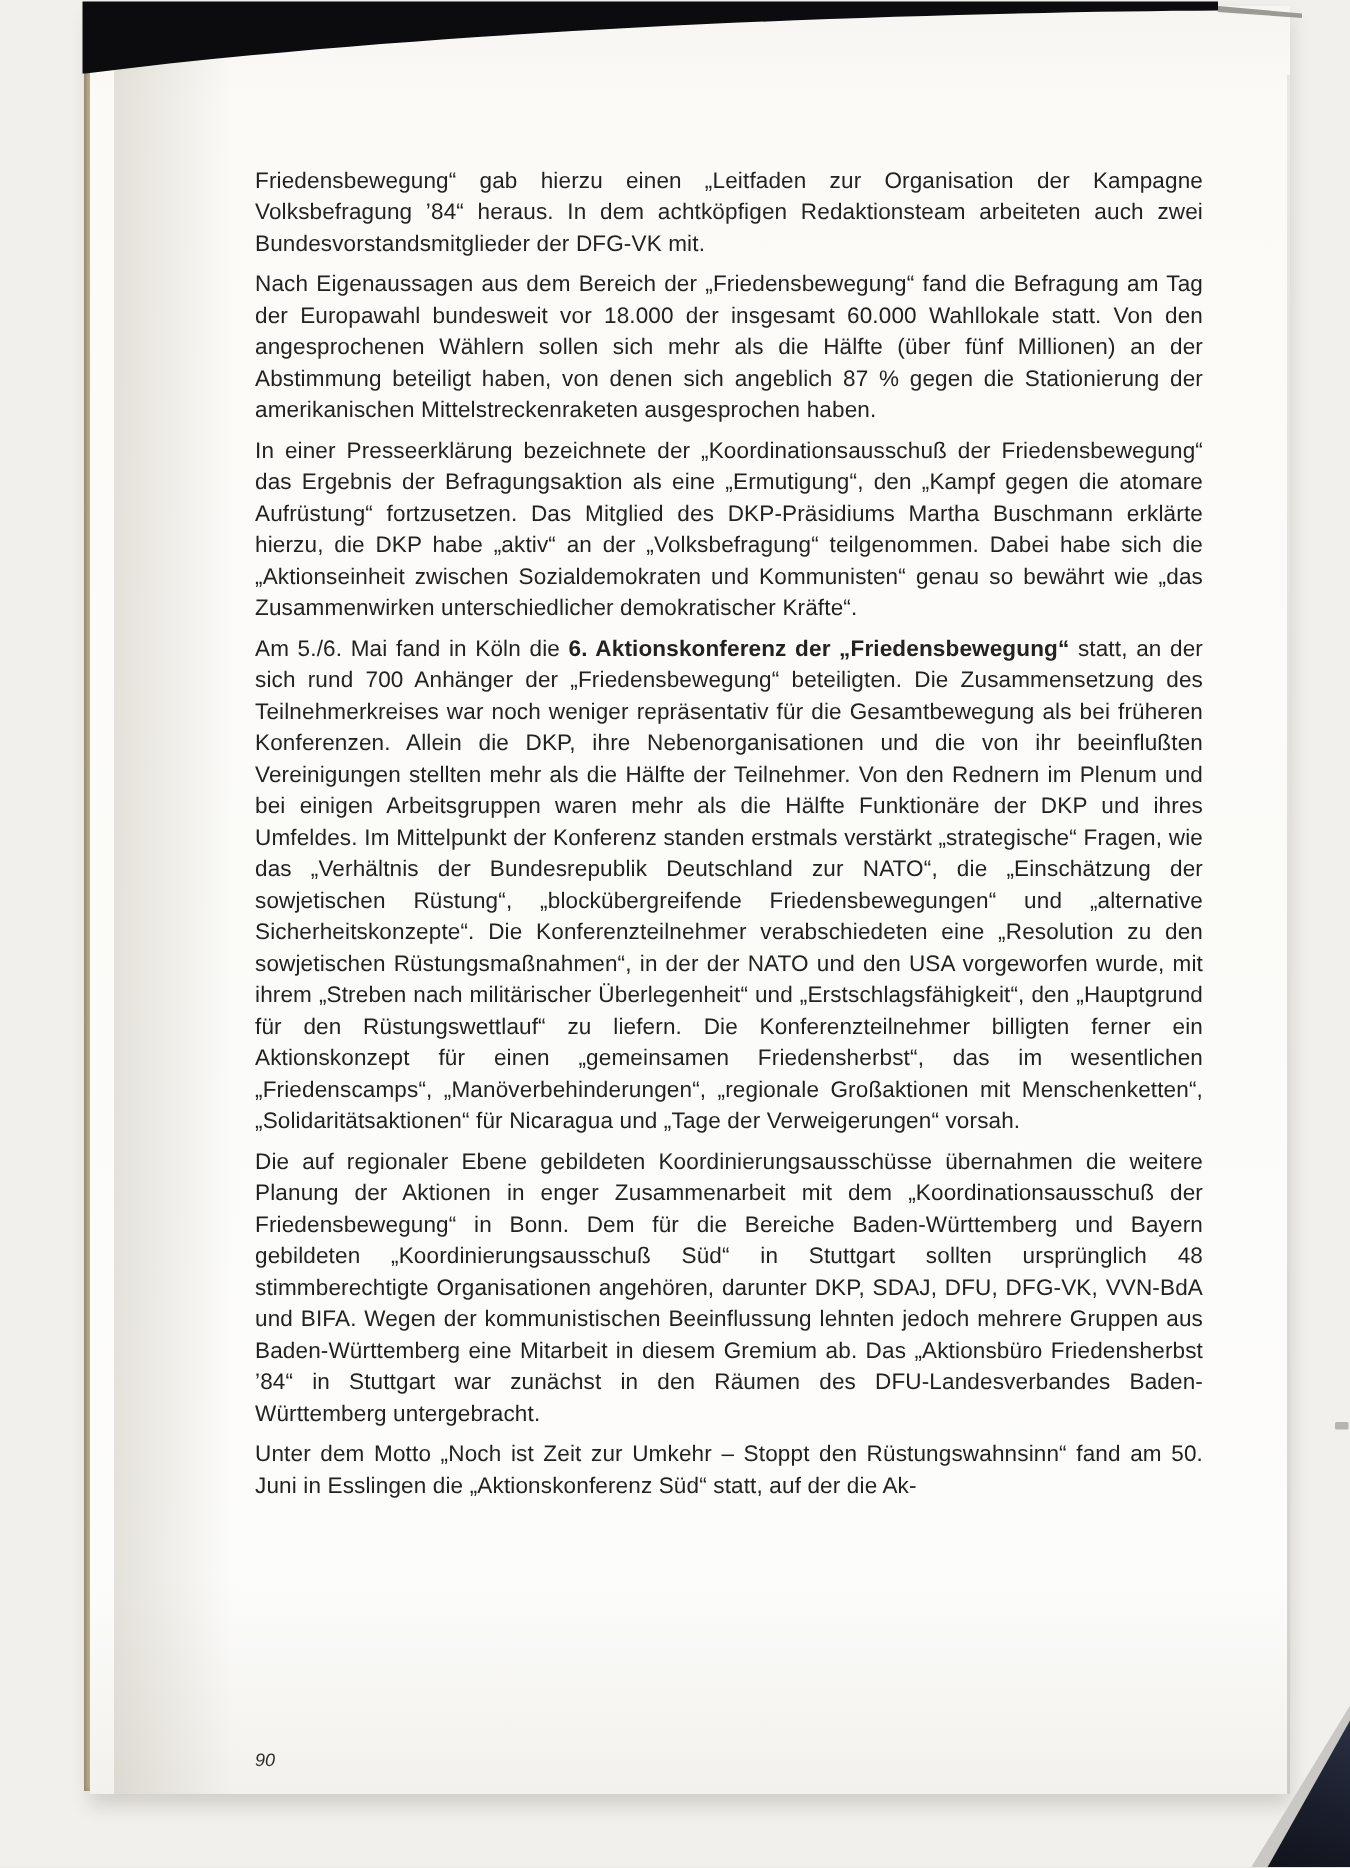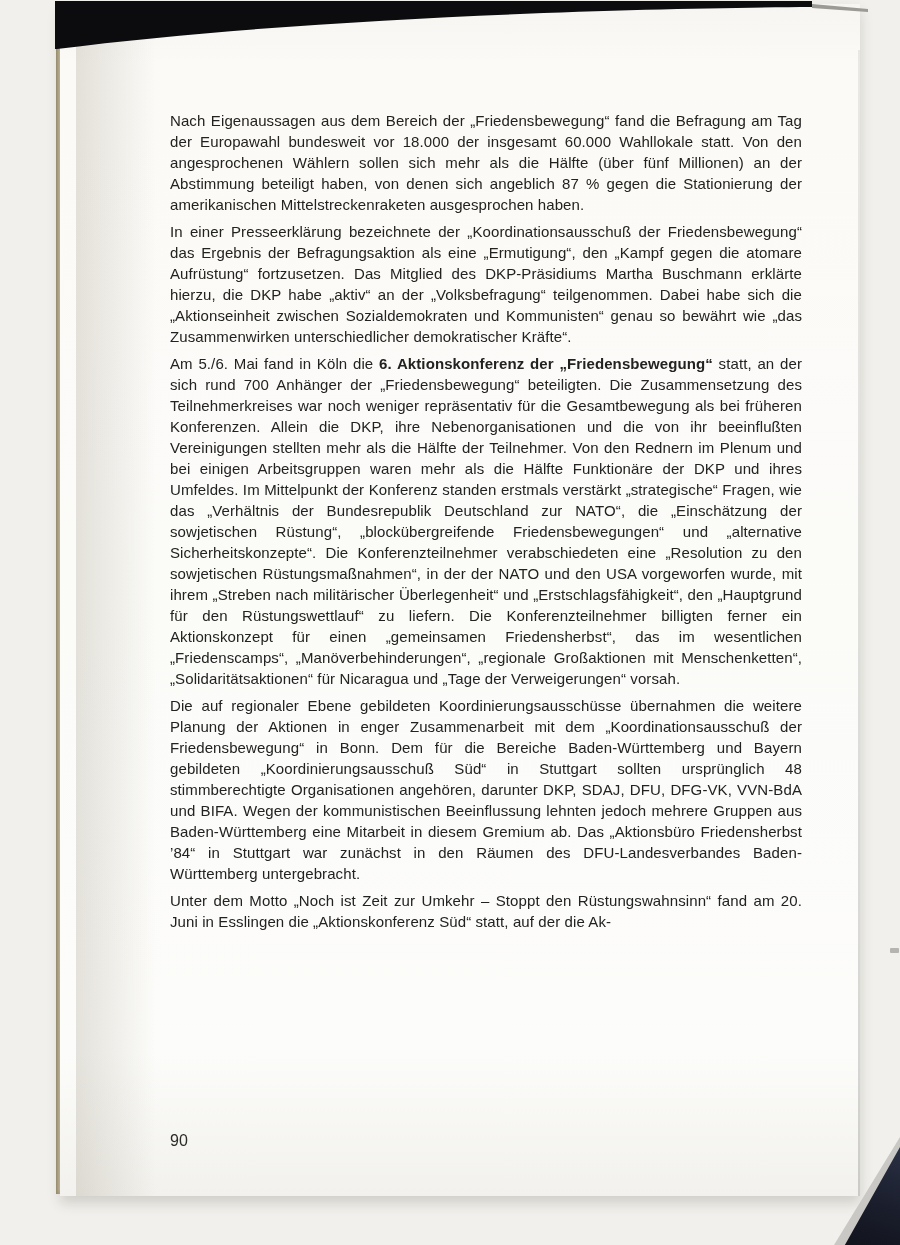--- a/index.html
+++ b/index.html
@@ -37,22 +37,22 @@
   .text-block {
     position:absolute; left:110px; top:106px; width:632px;
     color:#222220;
     font-size:15px; line-height:21px;
     text-align:justify;
     letter-spacing:0.1px;
   }
   .para { margin:0 0 6px 0; }
   .para strong { font-weight:bold;margin-top:28px; }
   .page-number {
-    position:absolute; left:110px; top:1128px;
-    font-size:16px; color:#2b2b29;
+    position:absolute; left:110px; top:1162px;
+    font-size:12px; color:#2b2b29;font-style:italic;
   }
   
   .corner-light {
     position:absolute; right:0; bottom:0; width:66px; height:108px;
     background:#c9c8c4;
     clip-path:polygon(100% 0, 100% 100%, 0 100%);
   }
   .corner-dark {
     position:absolute; right:0; bottom:0; width:58px; height:98px;
     background:linear-gradient(200deg,#2a3044 0%, #1a1e2c 55%, #11131c 100%);
@@ -66,25 +66,26 @@
 </head>
 <body>
 
 <div class="scene">
 
   <div class="page-stack"></div>
 
   <div class="page">
 
     <div class="text-block">
+      <p class="para"><span>Friedensbewegung“ gab hierzu einen „Leitfaden zur Organisation der Kampagne Volksbefragung ’84“ heraus. In dem achtköpfigen Redaktionsteam arbeiteten auch zwei Bundesvorstandsmitglieder der DFG-VK mit.</span></p>
       <p class="para"><span>Nach Eigenaussagen aus dem Bereich der „Friedensbewegung“ fand die Befragung am Tag der Europawahl bundesweit vor 18.000 der insgesamt 60.000 Wahllokale statt. Von den angesprochenen Wählern sollen sich mehr als die Hälfte (über fünf Millionen) an der Abstimmung beteiligt haben, von denen sich angeblich 87 % gegen die Stationierung der amerikanischen Mittelstreckenraketen ausgesprochen haben.</span></p>
       <p class="para"><span>In einer Presseerklärung bezeichnete der „Koordinationsausschuß der Friedensbewegung“ das Ergebnis der Befragungsaktion als eine „Ermutigung“, den „Kampf gegen die atomare Aufrüstung“ fortzusetzen. Das Mitglied des DKP-Präsidiums Martha Buschmann erklärte hierzu, die DKP habe „aktiv“ an der „Volksbefragung“ teilgenommen. Dabei habe sich die „Aktionseinheit zwischen Sozialdemokraten und Kommunisten“ genau so bewährt wie „das Zusammenwirken unterschiedlicher demokratischer Kräfte“.</span></p>
       <p class="para"><span>Am 5./6. Mai fand in Köln die </span><strong>6. Aktionskonferenz der „Friedensbewegung“</strong><span> statt, an der sich rund 700 Anhänger der „Friedensbewegung“ beteiligten. Die Zusammensetzung des Teilnehmerkreises war noch weniger repräsentativ für die Gesamtbewegung als bei früheren Konferenzen. Allein die DKP, ihre Nebenorganisationen und die von ihr beeinflußten Vereinigungen stellten mehr als die Hälfte der Teilnehmer. Von den Rednern im Plenum und bei einigen Arbeitsgruppen waren mehr als die Hälfte Funktionäre der DKP und ihres Umfeldes. Im Mittelpunkt der Konferenz standen erstmals verstärkt „strategische“ Fragen, wie das „Verhältnis der Bundesrepublik Deutschland zur NATO“, die „Einschätzung der sowjetischen Rüstung“, „blockübergreifende Friedensbewegungen“ und „alternative Sicherheitskonzepte“. Die Konferenzteilnehmer verabschiedeten eine „Resolution zu den sowjetischen Rüstungsmaßnahmen“, in der der NATO und den USA vorgeworfen wurde, mit ihrem „Streben nach militärischer Überlegenheit“ und „Erstschlagsfähigkeit“, den „Hauptgrund für den Rüstungswettlauf“ zu liefern. Die Konferenzteilnehmer billigten ferner ein Aktionskonzept für einen „gemeinsamen Friedensherbst“, das im wesentlichen „Friedenscamps“, „Manöverbehinderungen“, „regionale Großaktionen mit Menschenketten“, „Solidaritätsaktionen“ für Nicaragua und „Tage der Verweigerungen“ vorsah.</span></p>
       <p class="para"><span>Die auf regionaler Ebene gebildeten Koordinierungsausschüsse übernahmen die weitere Planung der Aktionen in enger Zusammenarbeit mit dem „Koordinationsausschuß der Friedensbewegung“ in Bonn. Dem für die Bereiche Baden-Württemberg und Bayern gebildeten „Koordinierungsausschuß Süd“ in Stuttgart sollten ursprünglich 48 stimmberechtigte Organisationen angehören, darunter DKP, SDAJ, DFU, DFG-VK, VVN-BdA und BIFA. Wegen der kommunistischen Beeinflussung lehnten jedoch mehrere Gruppen aus Baden-Württemberg eine Mitarbeit in diesem Gremium ab. Das „Aktionsbüro Friedensherbst ’84“ in Stuttgart war zunächst in den Räumen des DFU-Landesverbandes Baden-Württemberg untergebracht.</span></p>
-      <p class="para"><span>Unter dem Motto „Noch ist Zeit zur Umkehr – Stoppt den Rüstungswahnsinn“ fand am 20. Juni in Esslingen die „Aktionskonferenz Süd“ statt, auf der die Ak-</span></p>
+      <p class="para"><span>Unter dem Motto „Noch ist Zeit zur Umkehr – Stoppt den Rüstungswahnsinn“ fand am 50. Juni in Esslingen die „Aktionskonferenz Süd“ statt, auf der die Ak-</span></p>
     </div>
 
     <div class="page-number">90</div>
 
   </div>
 
   <svg class="top-edge" width="900" height="60" viewBox="0 0 900 60" aria-hidden="true">
     <path d="M55,1 L812,1 L812,7 C640,8 310,17 57,49 L55,49 Z" fill="#0c0c0e"></path>
     <path d="M812,4 L868,9 L868,12 L812,8 Z" fill="#9c9a94"></path>
   </svg>

